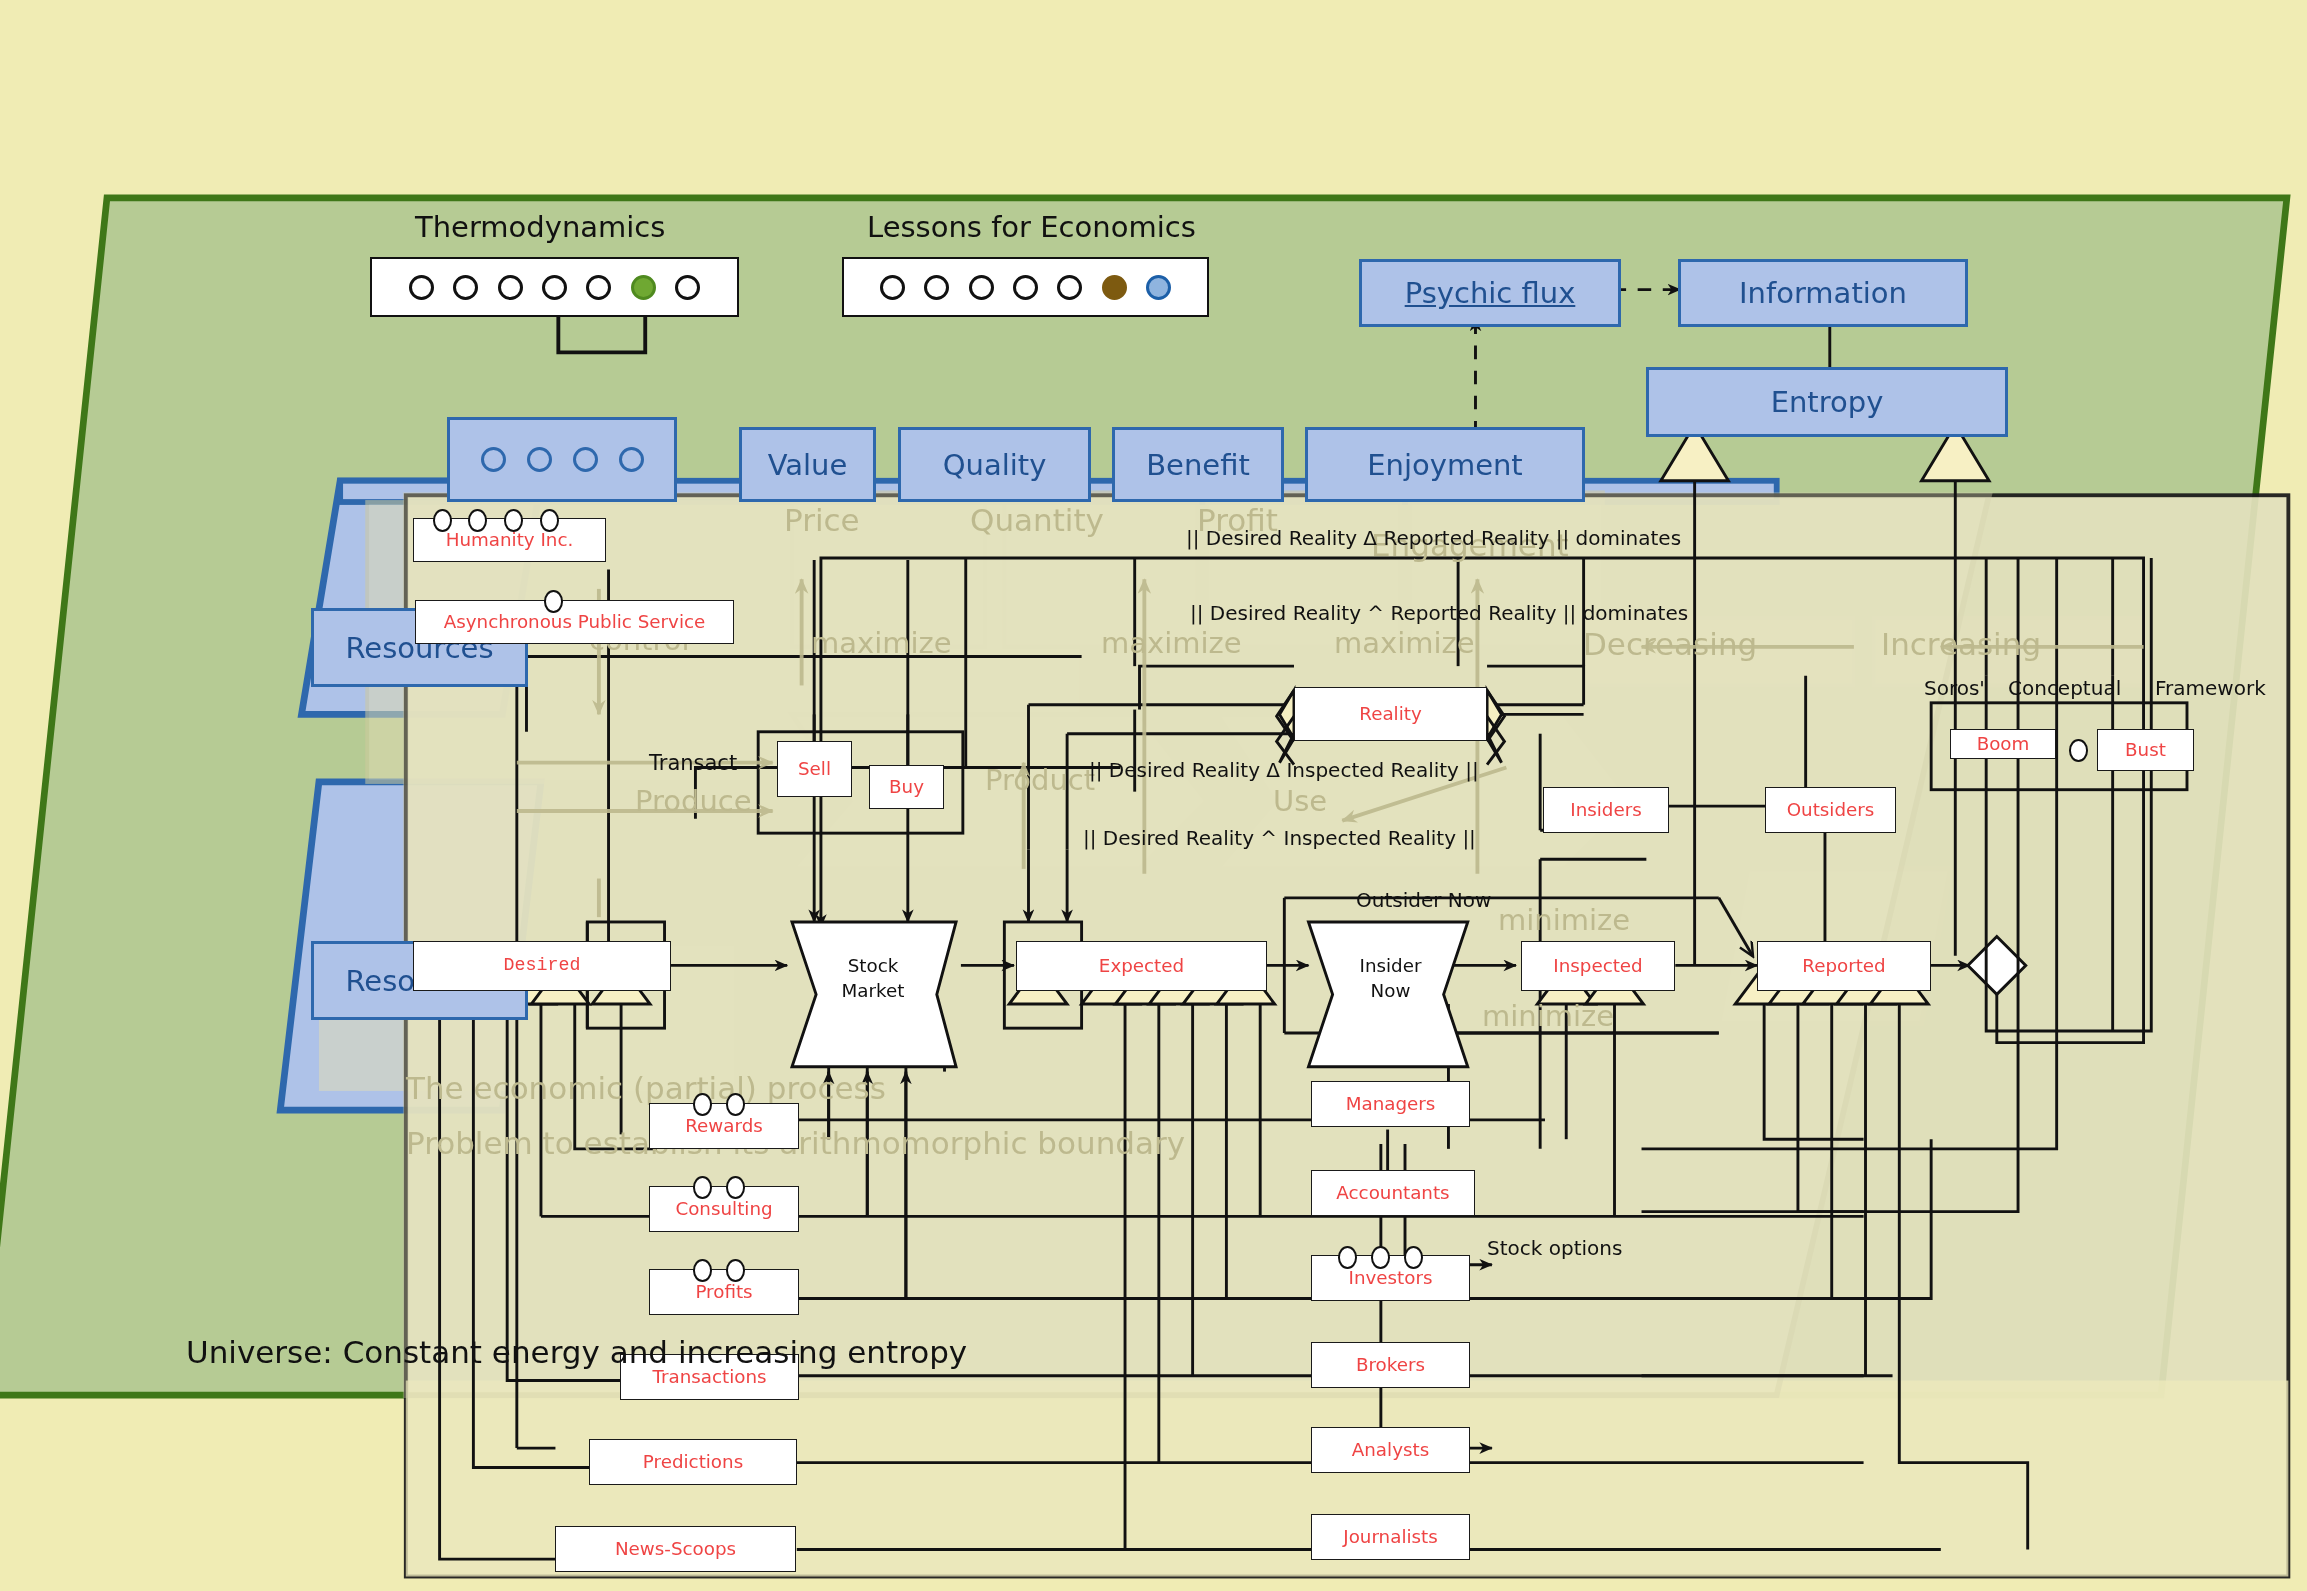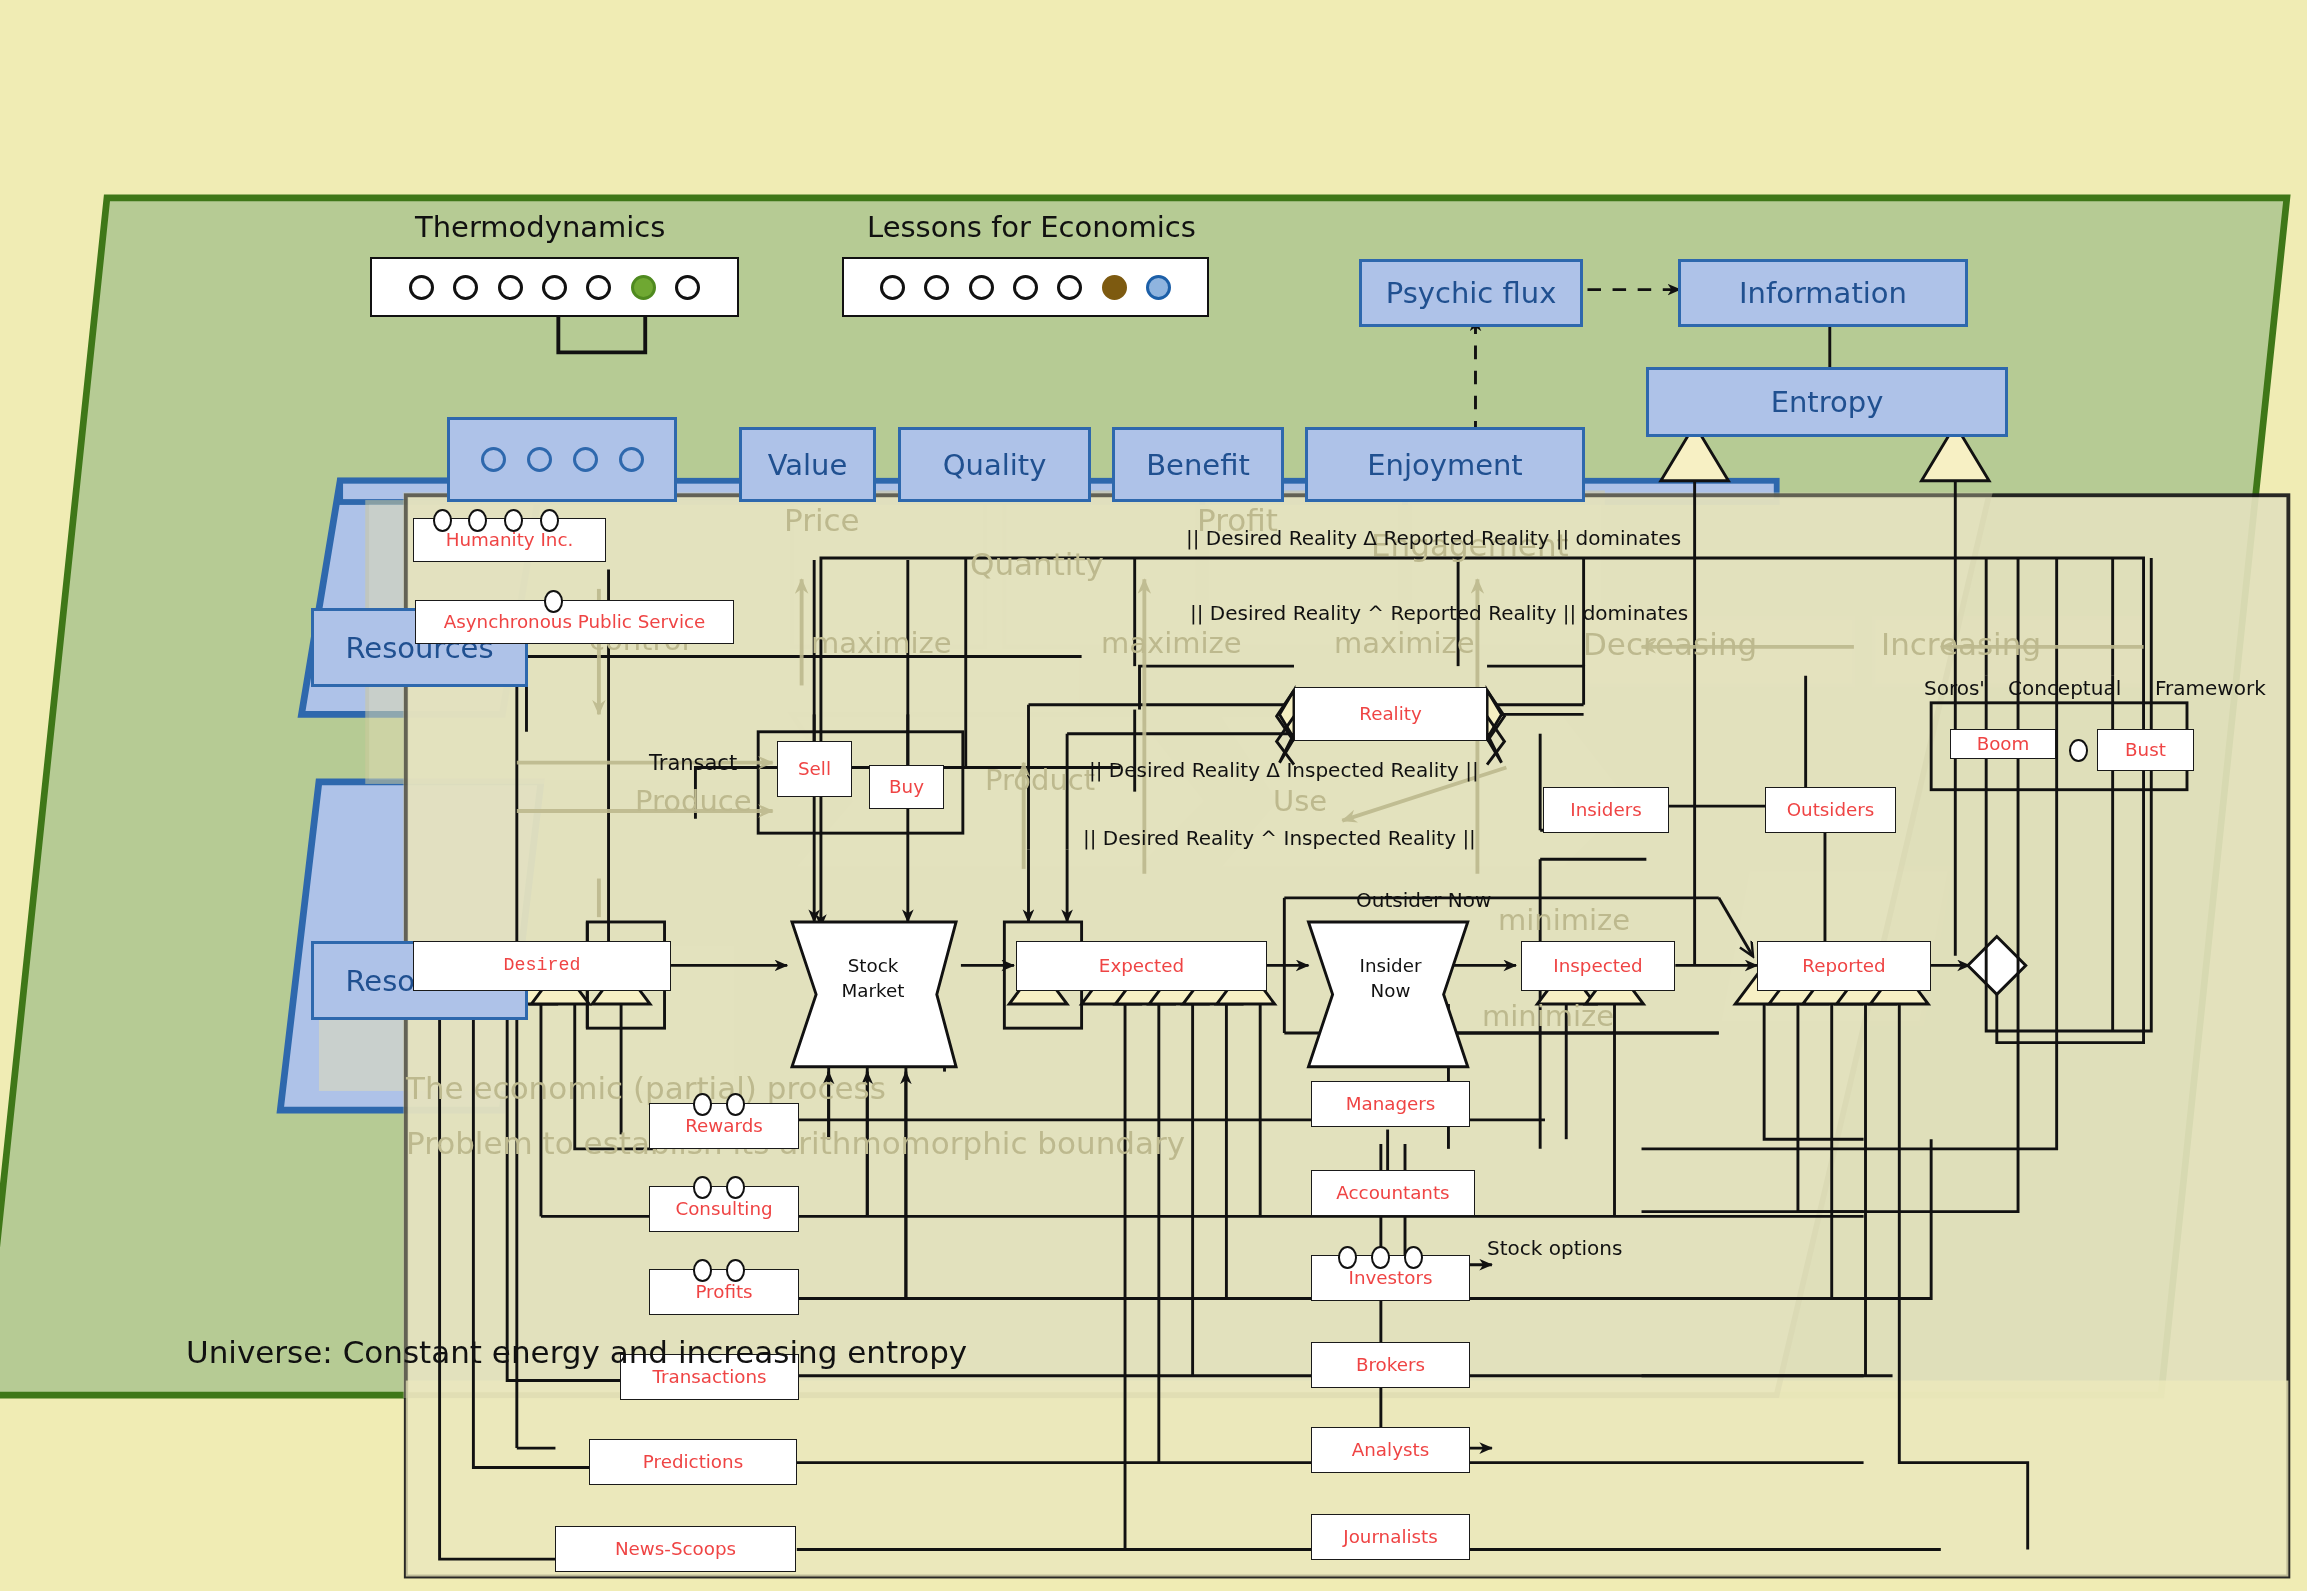--- a/index.html
+++ b/index.html
@@ -331,26 +331,26 @@
   </div>
 
   <div class="bluebox" style="left:739px;top:427px;width:137px;height:75px;">Value</div>
   <div class="bluebox" style="left:898px;top:427px;width:193px;height:75px;">Quality</div>
   <div class="bluebox" style="left:1112px;top:427px;width:172px;height:75px;">Benefit</div>
   <div class="bluebox" style="left:1305px;top:427px;width:280px;height:75px;">Enjoyment</div>
 
   <div class="bluebox" style="left:311px;top:608px;width:217px;height:79px;">Resources</div>
   <div class="bluebox" style="left:311px;top:941px;width:217px;height:79px;">Resources</div>
 
-  <div class="bluebox" style="left:1359px;top:259px;width:224px;height:68px;">Psychic flux</div>
+  <div class="bluebox" style="left:1359px;top:259px;width:262px;height:68px;text-decoration:underline;">Psychic flux</div>
   <div class="bluebox" style="left:1678px;top:259px;width:290px;height:68px;">Information</div>
   <div class="bluebox" style="left:1646px;top:367px;width:362px;height:70px;">Entropy</div>
 
   <div class="faded" style="left:784px;top:502px;font-size:31px;">Price</div>
-  <div class="faded" style="left:970px;top:502px;font-size:31px;margin-top:44px;">Quantity</div>
+  <div class="faded" style="left:970px;top:502px;font-size:31px;">Quantity</div>
   <div class="faded" style="left:1197px;top:502px;font-size:31px;">Profit</div>
   <div class="faded" style="left:1371px;top:527px;font-size:31px;">Engagement</div>
 
   <div class="faded" style="left:589px;top:623px;font-size:29px;">control</div>
   <div class="faded" style="left:811px;top:626px;font-size:29px;">maximize</div>
   <div class="faded" style="left:1101px;top:626px;font-size:29px;">maximize</div>
   <div class="faded" style="left:1334px;top:626px;font-size:29px;">maximize</div>
 
   <div class="lbl" style="left:649px;top:751px;font-size:21px;color:#111;">Transact</div>
   <div class="faded" style="left:635px;top:784px;font-size:29px;">Produce</div>

